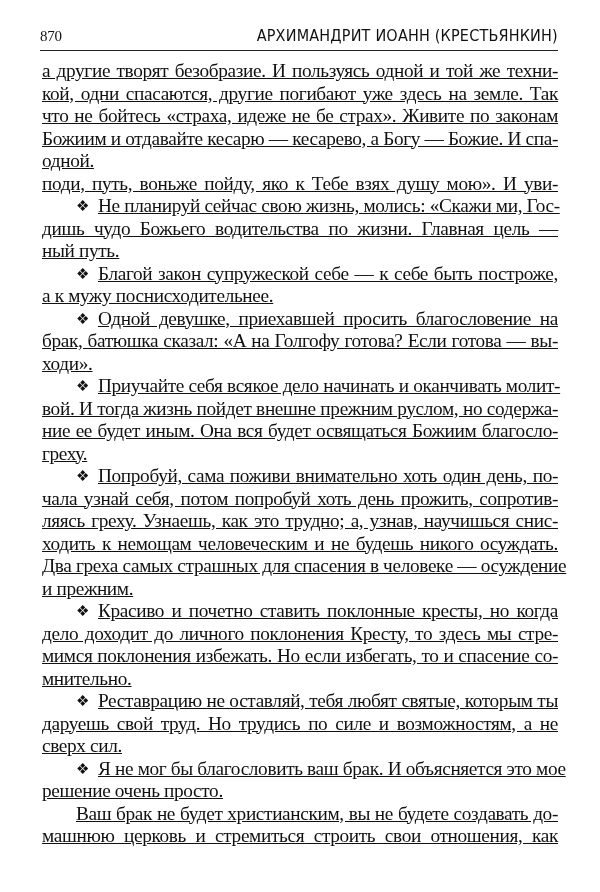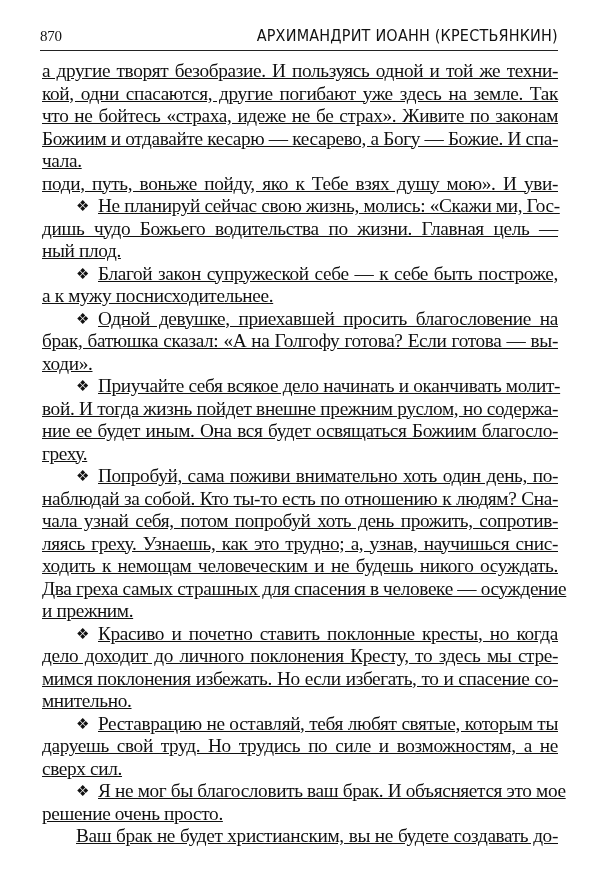--- a/index.html
+++ b/index.html
@@ -27,54 +27,54 @@
 <div class="header">
   <span class="page-num">870</span>
   <span class="running-title">АРХИМАНДРИТ ИОАНН (КРЕСТЬЯНКИН)</span>
 </div>
 
 <div class="body" id="body">
     <div class="line"><span>а другие творят безобразие. И пользуясь одной и той же техни-</span></div>
     <div class="line"><span>кой, одни спасаются, другие погибают уже здесь на земле. Так</span></div>
     <div class="line"><span>что не бойтесь «страха, идеже не бе страх». Живите по законам</span></div>
     <div class="line"><span>Божиим и отдавайте кесарю — кесарево, а Богу — Божие. И спа-</span></div>
-    <div class="line last"><span>чала.</span></div>
+    <div class="line last"><span>одной.</span></div>
     <div class="para"></div>
     <div class="line"><span>поди, путь, воньже пойду, яко к Тебе взях душу мою». И уви-</span></div>
     <div class="line indent"><span class="bullet">❖</span><span>Не планируй сейчас свою жизнь, молись: «Скажи ми, Гос-</span></div>
     <div class="line"><span>дишь чудо Божьего водительства по жизни. Главная цель —</span></div>
-    <div class="line last"><span>ный плод.</span></div>
+    <div class="line last"><span>ный путь.</span></div>
     <div class="para"></div>
     <div class="line indent"><span class="bullet">❖</span><span>Благой закон супружеской себе — к себе быть построже,</span></div>
     <div class="line last"><span>а к мужу поснисходительнее.</span></div>
     <div class="para"></div>
     <div class="line indent"><span class="bullet">❖</span><span>Одной девушке, приехавшей просить благословение на</span></div>
     <div class="line"><span>брак, батюшка сказал: «А на Голгофу готова? Если готова — вы-</span></div>
     <div class="line last"><span>ходи».</span></div>
     <div class="para"></div>
     <div class="line indent"><span class="bullet">❖</span><span>Приучайте себя всякое дело начинать и оканчивать молит-</span></div>
     <div class="line"><span>вой. И тогда жизнь пойдет внешне прежним руслом, но содержа-</span></div>
     <div class="line"><span>ние ее будет иным. Она вся будет освящаться Божиим благосло-</span></div>
     <div class="line last"><span>греху.</span></div>
     <div class="para"></div>
     <div class="line indent"><span class="bullet">❖</span><span>Попробуй, сама поживи внимательно хоть один день, по-</span></div>
-    <div class="line"><span>наблюдай за собой. Кто ты-то есть по отношению к людям? Сна-</span></div>
     <div class="line"><span>чала узнай себя, потом попробуй хоть день прожить, сопротив-</span></div>
     <div class="line"><span>ляясь греху. Узнаешь, как это трудно; а, узнав, научишься снис-</span></div>
     <div class="line"><span>ходить к немощам человеческим и не будешь никого осуждать.</span></div>
     <div class="line"><span>Два греха самых страшных для спасения в человеке — осуждение</span></div>
     <div class="line last"><span>и прежним.</span></div>
     <div class="para"></div>
     <div class="line indent"><span class="bullet">❖</span><span>Красиво и почетно ставить поклонные кресты, но когда</span></div>
     <div class="line"><span>дело доходит до личного поклонения Кресту, то здесь мы стре-</span></div>
     <div class="line"><span>мимся поклонения избежать. Но если избегать, то и спасение со-</span></div>
     <div class="line last"><span>мнительно.</span></div>
     <div class="para"></div>
     <div class="line indent"><span class="bullet">❖</span><span>Реставрацию не оставляй, тебя любят святые, которым ты</span></div>
     <div class="line"><span>даруешь свой труд. Но трудись по силе и возможностям, а не</span></div>
     <div class="line last"><span>сверх сил.</span></div>
     <div class="para"></div>
     <div class="line indent"><span class="bullet">❖</span><span>Я не мог бы благословить ваш брак. И объясняется это мое</span></div>
     <div class="line last"><span>решение очень просто.</span></div>
     <div class="para"></div>
     <div class="line indent"><span>Ваш брак не будет христианским, вы не будете создавать до-</span></div>
+    <div class="line"><span>машнюю церковь и стремиться строить свои отношения, как</span></div>
     <div class="para"></div>
   </div>
 
 </body></html>

